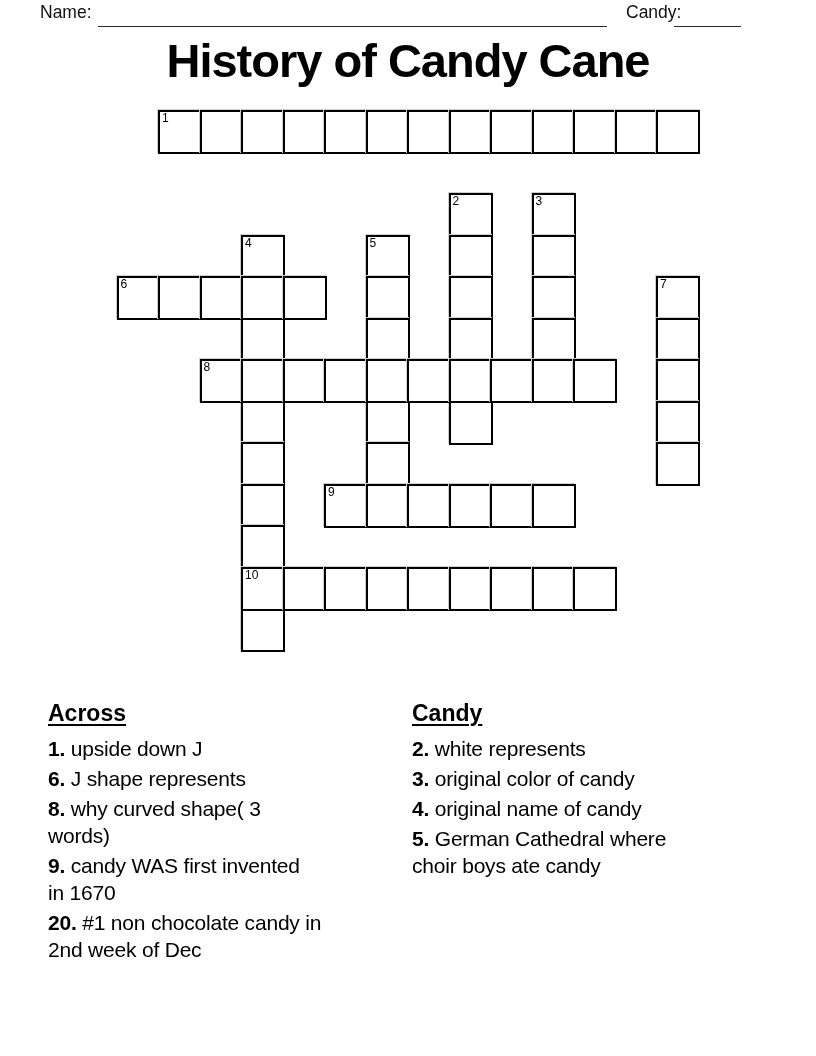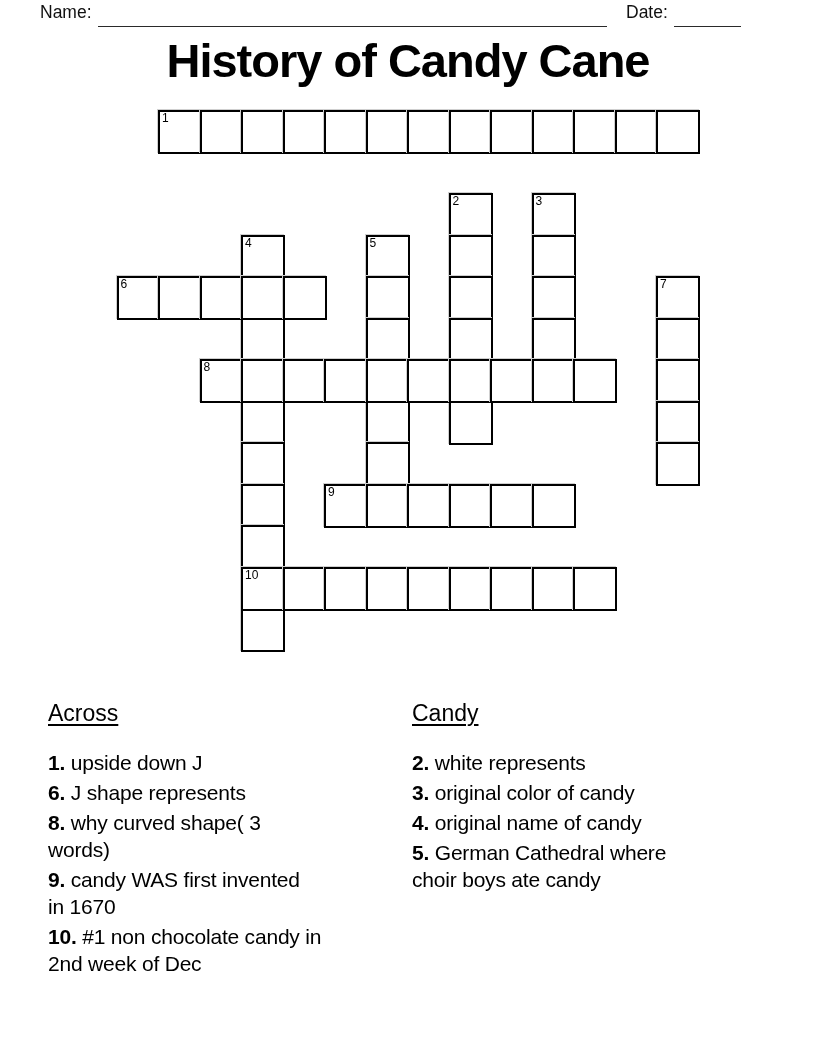--- a/index.html
+++ b/index.html
@@ -79,42 +79,42 @@
     position: absolute;
     left: 48px;
     top: 700px;
     width: 730px;
     display: flex;
   }
   .clue-col-across { width: 364px; flex: none; }
   .clue-col-down   { flex: 1; }
   .clue-heading {
     font-size: 23px;
-    font-weight: normal;
+    font-weight: bold;
     text-decoration: underline;
     text-decoration-thickness: 2px;
     text-underline-offset: 3px;
-    margin: 0 0 22px 0;
+    margin: 0 0 8px 0;
   }
   .clue {
     font-size: 21px;
     line-height: 27px;
     margin: 0 0 3px 0;
     letter-spacing: -0.2px;
   }
   .clue .clue-num { font-weight: bold; }
 </style>
 </head>
 <body>
 
 <div id="page">
 
   <span id="name-label" class="hdr-label">Name:</span>
   <span id="name-line" class="hdr-line"></span>
-  <span id="date-label" class="hdr-label">Date:</span>
+  <span id="date-label" class="hdr-label">Candy:</span>
   <span id="date-line" class="hdr-line"></span>
 
   <h1 id="page-title">History of Candy Cane</h1>
 
   <div id="grid">
       <div class="cell" style="left: 158px; top: 110px;">
         <span class="num">1</span>
       </div>
       <div class="cell" style="left: 199.5px; top: 110px;"></div>
       <div class="cell" style="left: 241px; top: 110px;"></div>
@@ -212,21 +212,21 @@
     </div>
 
   <div id="clues">
     <div class="clue-col-across">
       <div class="clue-heading">Across</div>
       <div id="across-list">
           <div class="clue"><span class="clue-num">1.</span> upside down J</div>
           <div class="clue"><span class="clue-num">6.</span> J shape represents</div>
           <div class="clue"><span class="clue-num">8.</span> why curved shape( 3<br>words)</div>
           <div class="clue"><span class="clue-num">9.</span> candy WAS first invented<br>in 1670</div>
-          <div class="clue"><span class="clue-num">10.</span> #1 non chocolate candy in<br>2nd week of Dec</div>
+          <div class="clue"><span class="clue-num">20.</span> #1 non chocolate candy in<br>2nd week of Dec</div>
         </div>
     </div>
     <div class="clue-col-down">
       <div class="clue-heading">Candy</div>
       <div id="down-list">
           <div class="clue"><span class="clue-num">2.</span> white represents</div>
           <div class="clue"><span class="clue-num">3.</span> original color of candy</div>
           <div class="clue"><span class="clue-num">4.</span> original name of candy</div>
           <div class="clue"><span class="clue-num">5.</span> German Cathedral where<br>choir boys ate candy</div>
         </div>

